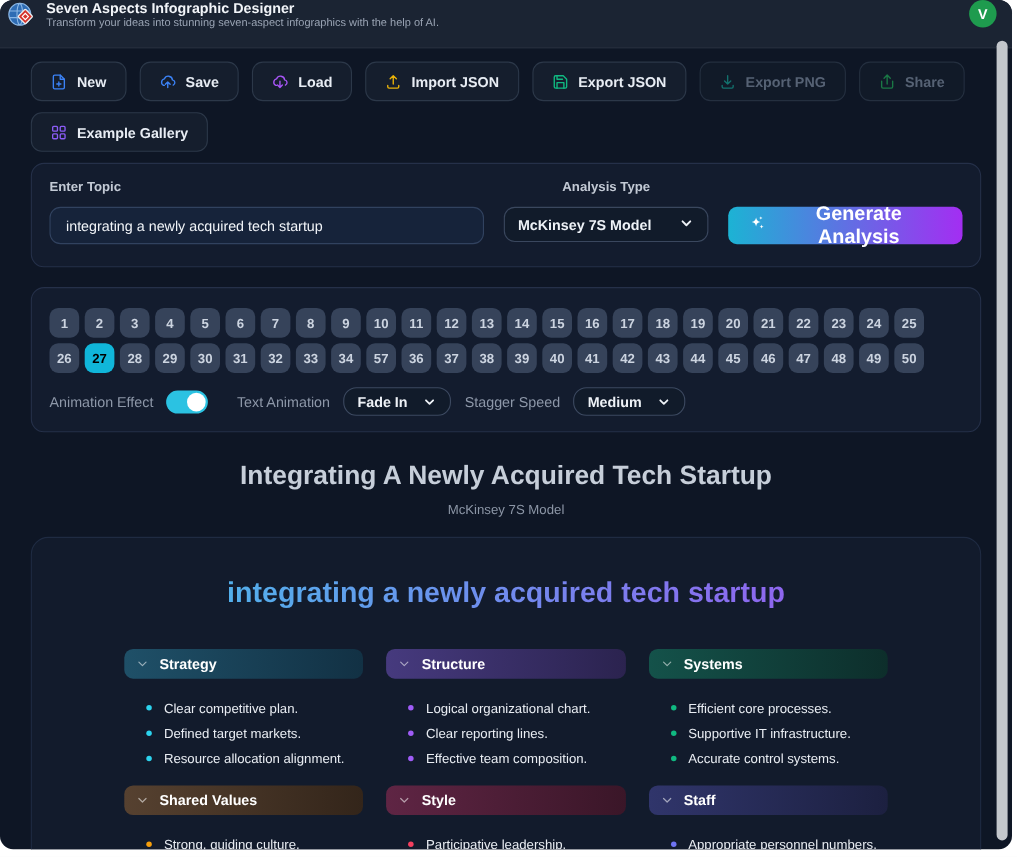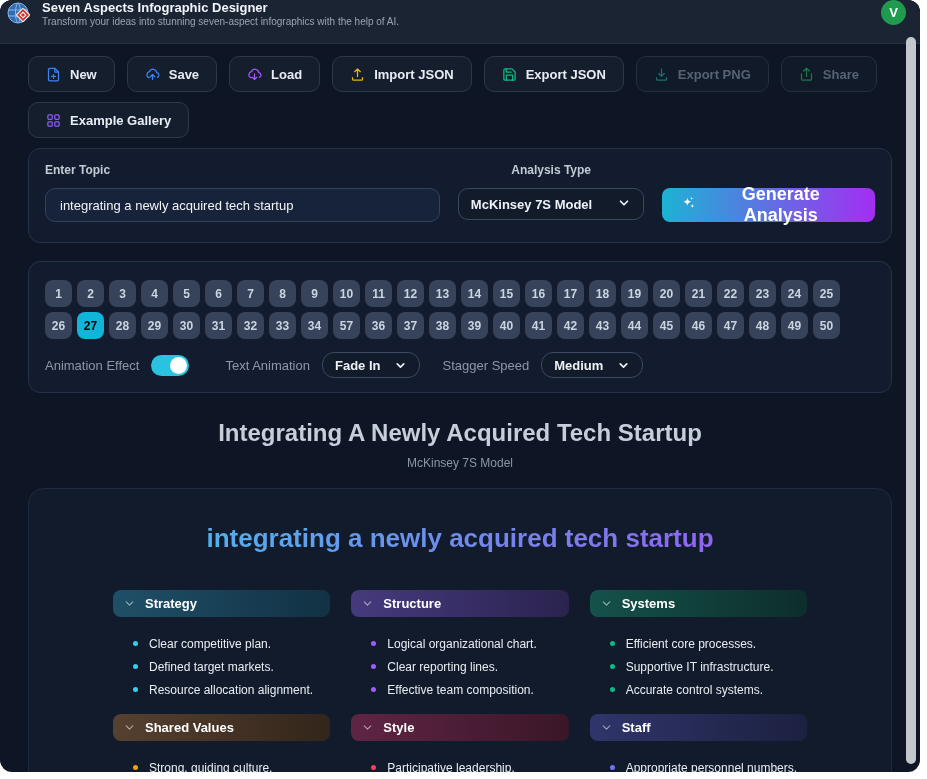--- a/index.html
+++ b/index.html
@@ -61,21 +61,21 @@
   .anim-row { display:flex; align-items:center; margin-top:13px; }
   .anim-label { color:#8d97a8; font-size:13px; }
   .toggle { width:38px; height:21px; border-radius:11px; margin:0 14px 0 12px;
             position:relative; cursor:pointer; }
   .toggle .knob { position:absolute; right:2px; top:2px; width:17px; height:17px;
                   border-radius:50%; background:#fff; }
   .pill-select { display:inline-flex; align-items:center; gap:14px; height:26px;
                  background:#111b2a; border:1px solid #3c4960; border-radius:12px;
                  padding:0 12px; color:#eef2f7; font-size:13px; font-weight:bold;
                  margin-left:12px; cursor:pointer; }
-  .sp { margin-left:22px; }
+  .sp { margin-left:12px; }
 
   
   .preview-head { text-align:center; margin:26px 0 4px; }
   .preview-title { color:#c6ced9; font-size:24px; font-weight:bold; }
   .preview-subtitle { color:#8c96a6; font-size:12px; margin-top:9px; }
 
   
   .infographic { background:#121b2c; border:1px solid #1f2b42; border-radius:16px;
                  margin:18px 28px 0; height:420px; padding-top:34px; }
   .info-title { text-align:center; font-size:26px; font-weight:bold;

